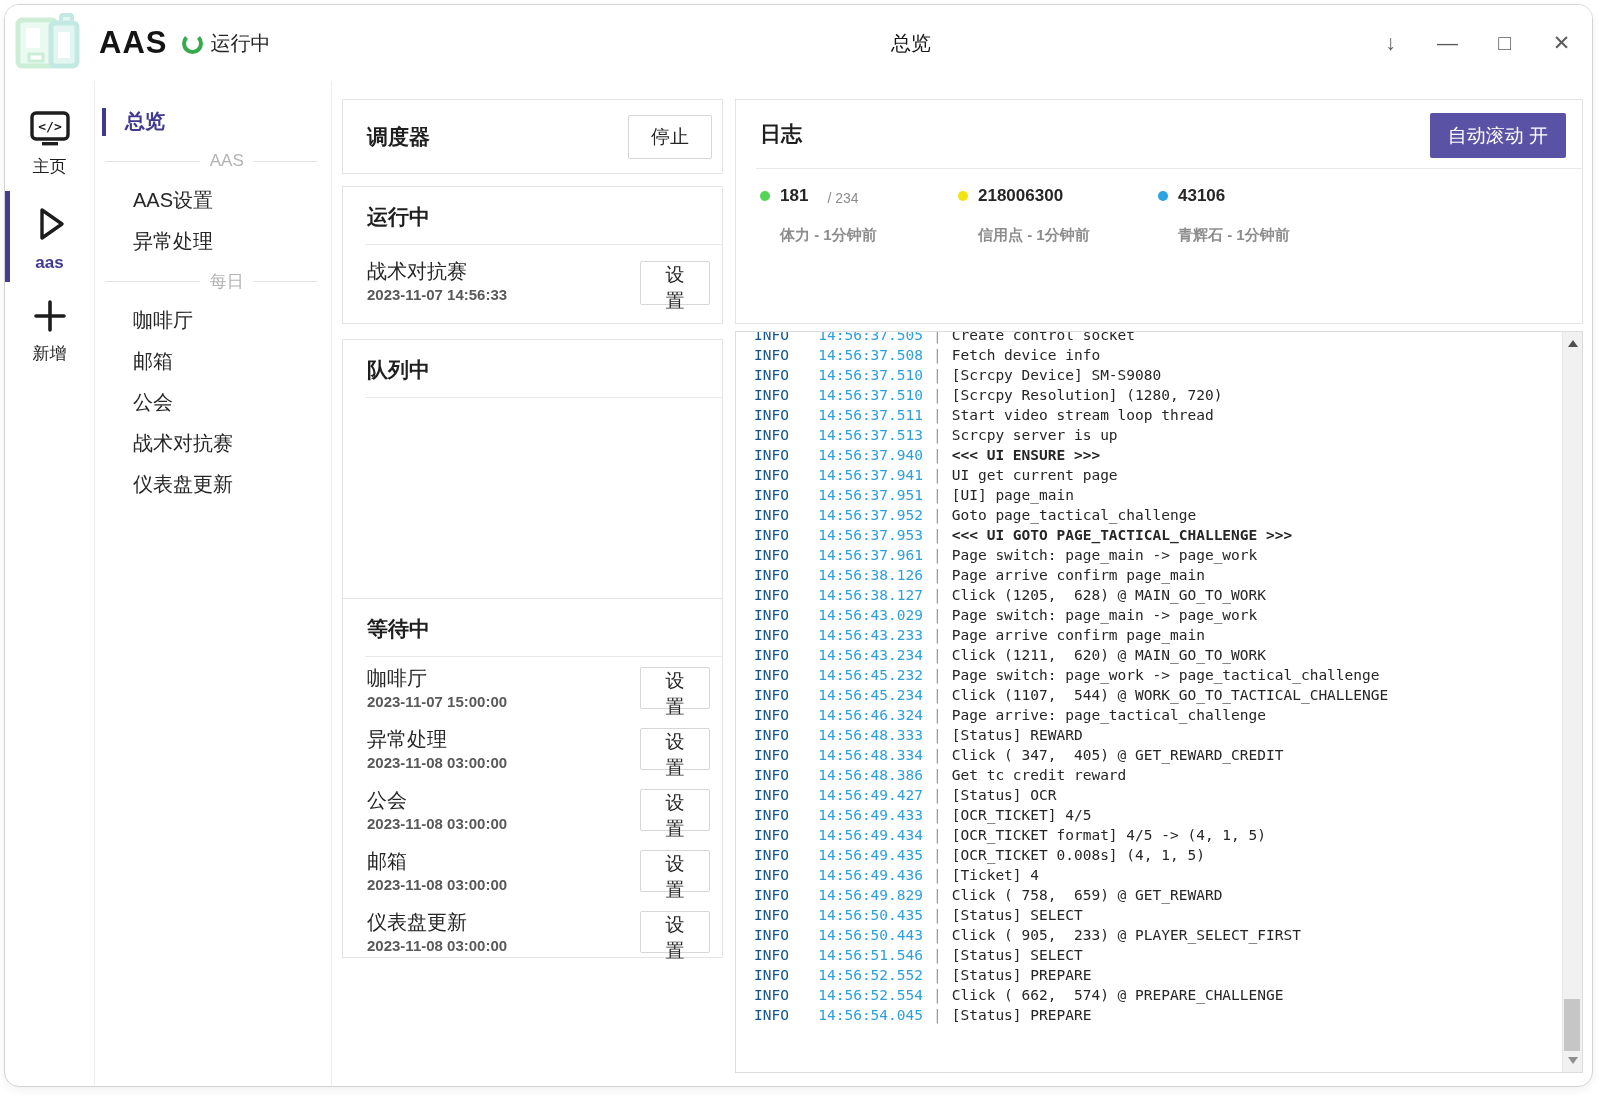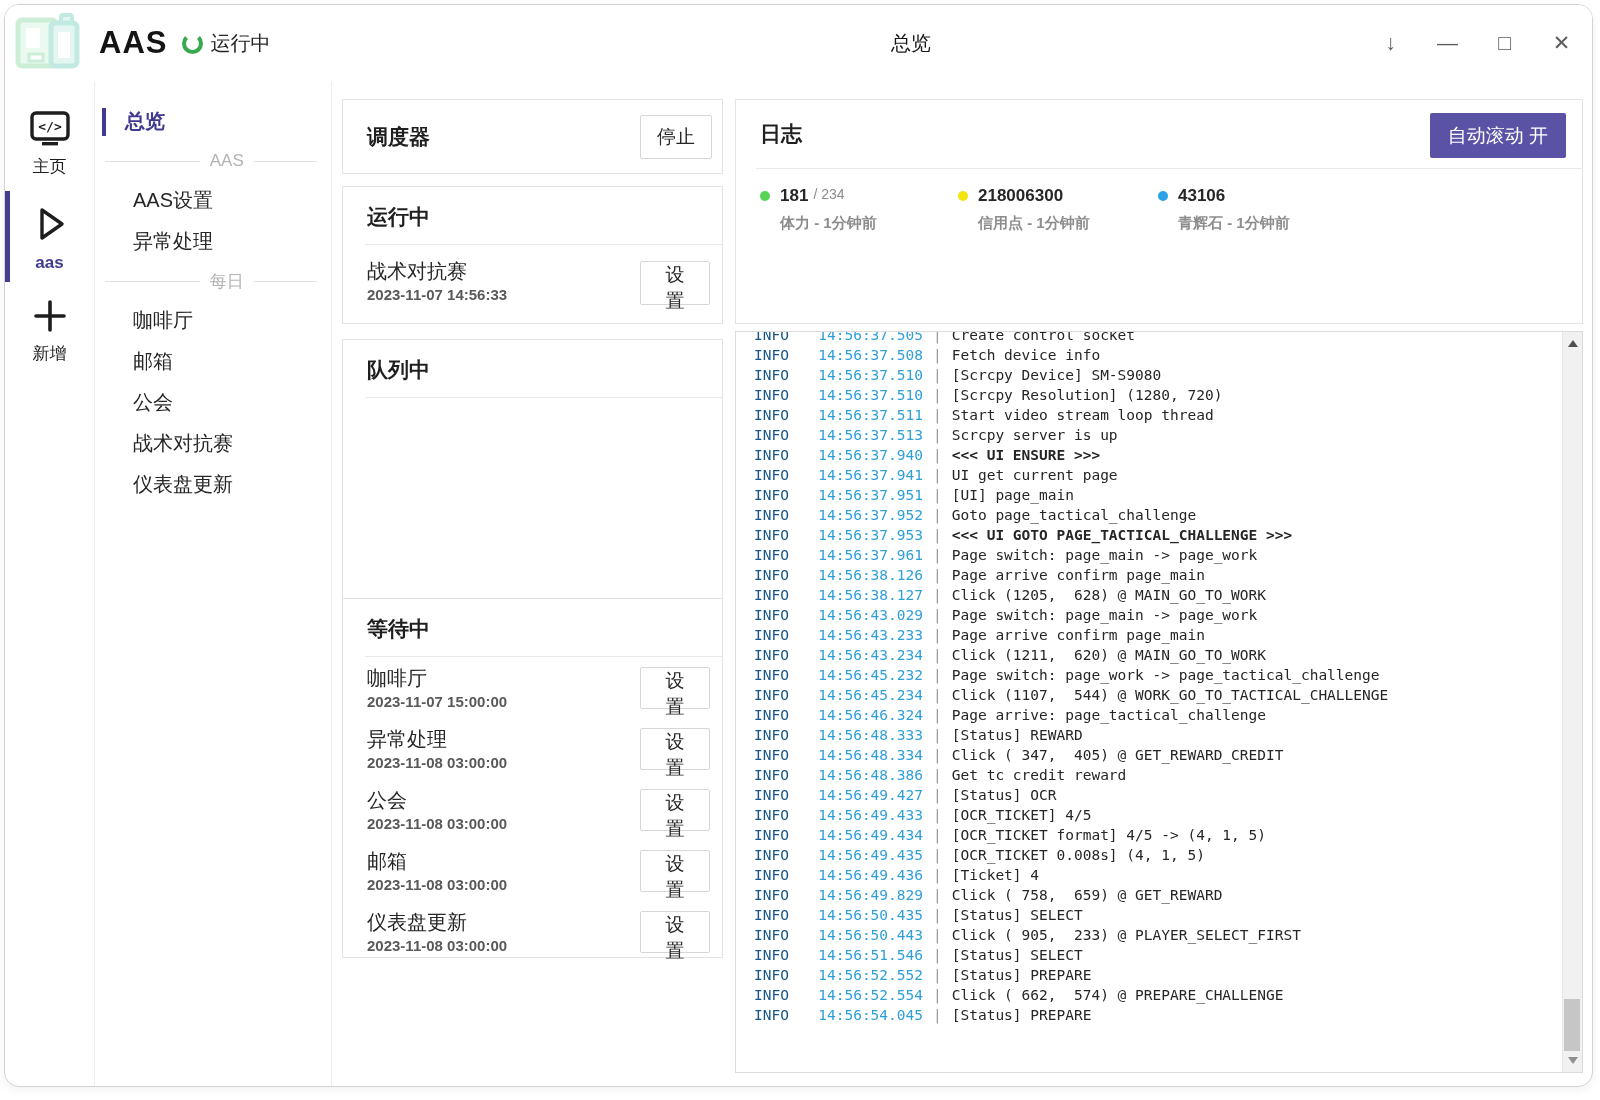--- a/index.html
+++ b/index.html
@@ -36,21 +36,21 @@
   .nav-div .ln{height:1px;background:#e2e2e2;}
   .ln.l{flex:1.5;} .ln.r{flex:1;}
   .nav-div .dl{color:#b3b3b3;font-size:17px;margin:0 10px;white-space:nowrap;}
 
   
   .card{position:absolute;background:#fff;border:1px solid #e3e3e3;}
   .card-title{font-size:21px;font-weight:600;color:#1f1f1f;}
   .card-head{padding:16px 0 13px 24px;}
   .hdiv{border-top:1px solid #e9e9e9;margin-left:22px;}
   .btn{height:44px;min-width:66px;border:1px solid #d6d6d6;background:#fff;font-size:19px;color:#262626;
-    padding:0 16px;border-radius:2px;font-family:inherit;cursor:pointer;}
+    padding:0 22px;border-radius:2px;font-family:inherit;cursor:pointer;}
   #card-scheduler{left:337px;top:94px;width:381px;height:75px;}
   #card-scheduler .card-title{position:absolute;left:24px;top:23px;}
   #card-scheduler .btn{position:absolute;right:10px;top:15px;}
   #card-running{left:337px;top:181px;width:381px;height:138px;}
   .run-row{display:flex;justify-content:space-between;padding:13px 12px 0 24px;}
   .tname{font-size:20px;color:#262626;}
   .ttime{font-size:15px;font-weight:700;color:#595959;margin-top:1px;}
   .run-row .btn{margin-top:3px;width:70px;}
   #card-queue{left:337px;top:334px;width:381px;height:282px;}
   .empty{ text-align:center;color:#c2c2c2;font-size:20px;margin-top:36px;}
@@ -61,24 +61,24 @@
   
   #card-log{left:730px;top:94px;width:848px;height:225px;}
   #card-log .card-title{position:absolute;left:24px;top:20px;}
   .autoscroll{position:absolute;right:16px;top:13px;height:45px;padding:0 18px;border:none;border-radius:2px;
     background:#5a52a5;color:#fff;font-size:19px;font-family:inherit;cursor:pointer;}
   #card-log .hdiv{position:absolute;left:20px;right:0;top:68px;margin:0;}
   .stats{position:absolute;left:24px;top:86px;display:flex;}
   .stat{display:flex;gap:10px;}
   .stat:nth-child(1){width:198px;} .stat:nth-child(2){width:200px;}
   .dot{width:10px;height:10px;border-radius:50%;margin-top:5px;flex:none;}
-  .stat-row{display:flex;align-items:flex-start;}
+  .stat-row{display:flex;align-items:flex-end;}
   .stat-val{font-size:17px;font-weight:700;color:#262626;}
-  .stat-total{font-size:14px;color:#8c8c8c;margin-left:5px;}
-  .stat-label{font-size:15px;color:#8c8c8c;font-weight:600;margin-top:8px;}
+  .stat-total{font-size:14px;color:#8c8c8c;margin-left:19px;}
+  .stat-label{font-size:15px;color:#8c8c8c;font-weight:600;margin-top:20px;}
 
   
   #log-box{position:absolute;left:730px;top:326px;width:848px;height:742px;border:1px solid #dcdcdc;
     background:#fff;overflow:hidden;}
   .loglines{position:absolute;left:0;right:21px;top:-7px;}
   .ll{display:flex;height:20px;line-height:20px;white-space:pre;
     font-family:"DejaVu Sans Mono","Liberation Mono",monospace;font-size:14.5px;}
   .lv{width:67px;padding-left:18px;color:#17568a;flex:none;}
   .tm{width:120px;text-align:right;color:#2f9fd8;flex:none;}
   .sp{margin:0 10px;color:#999;flex:none;}

